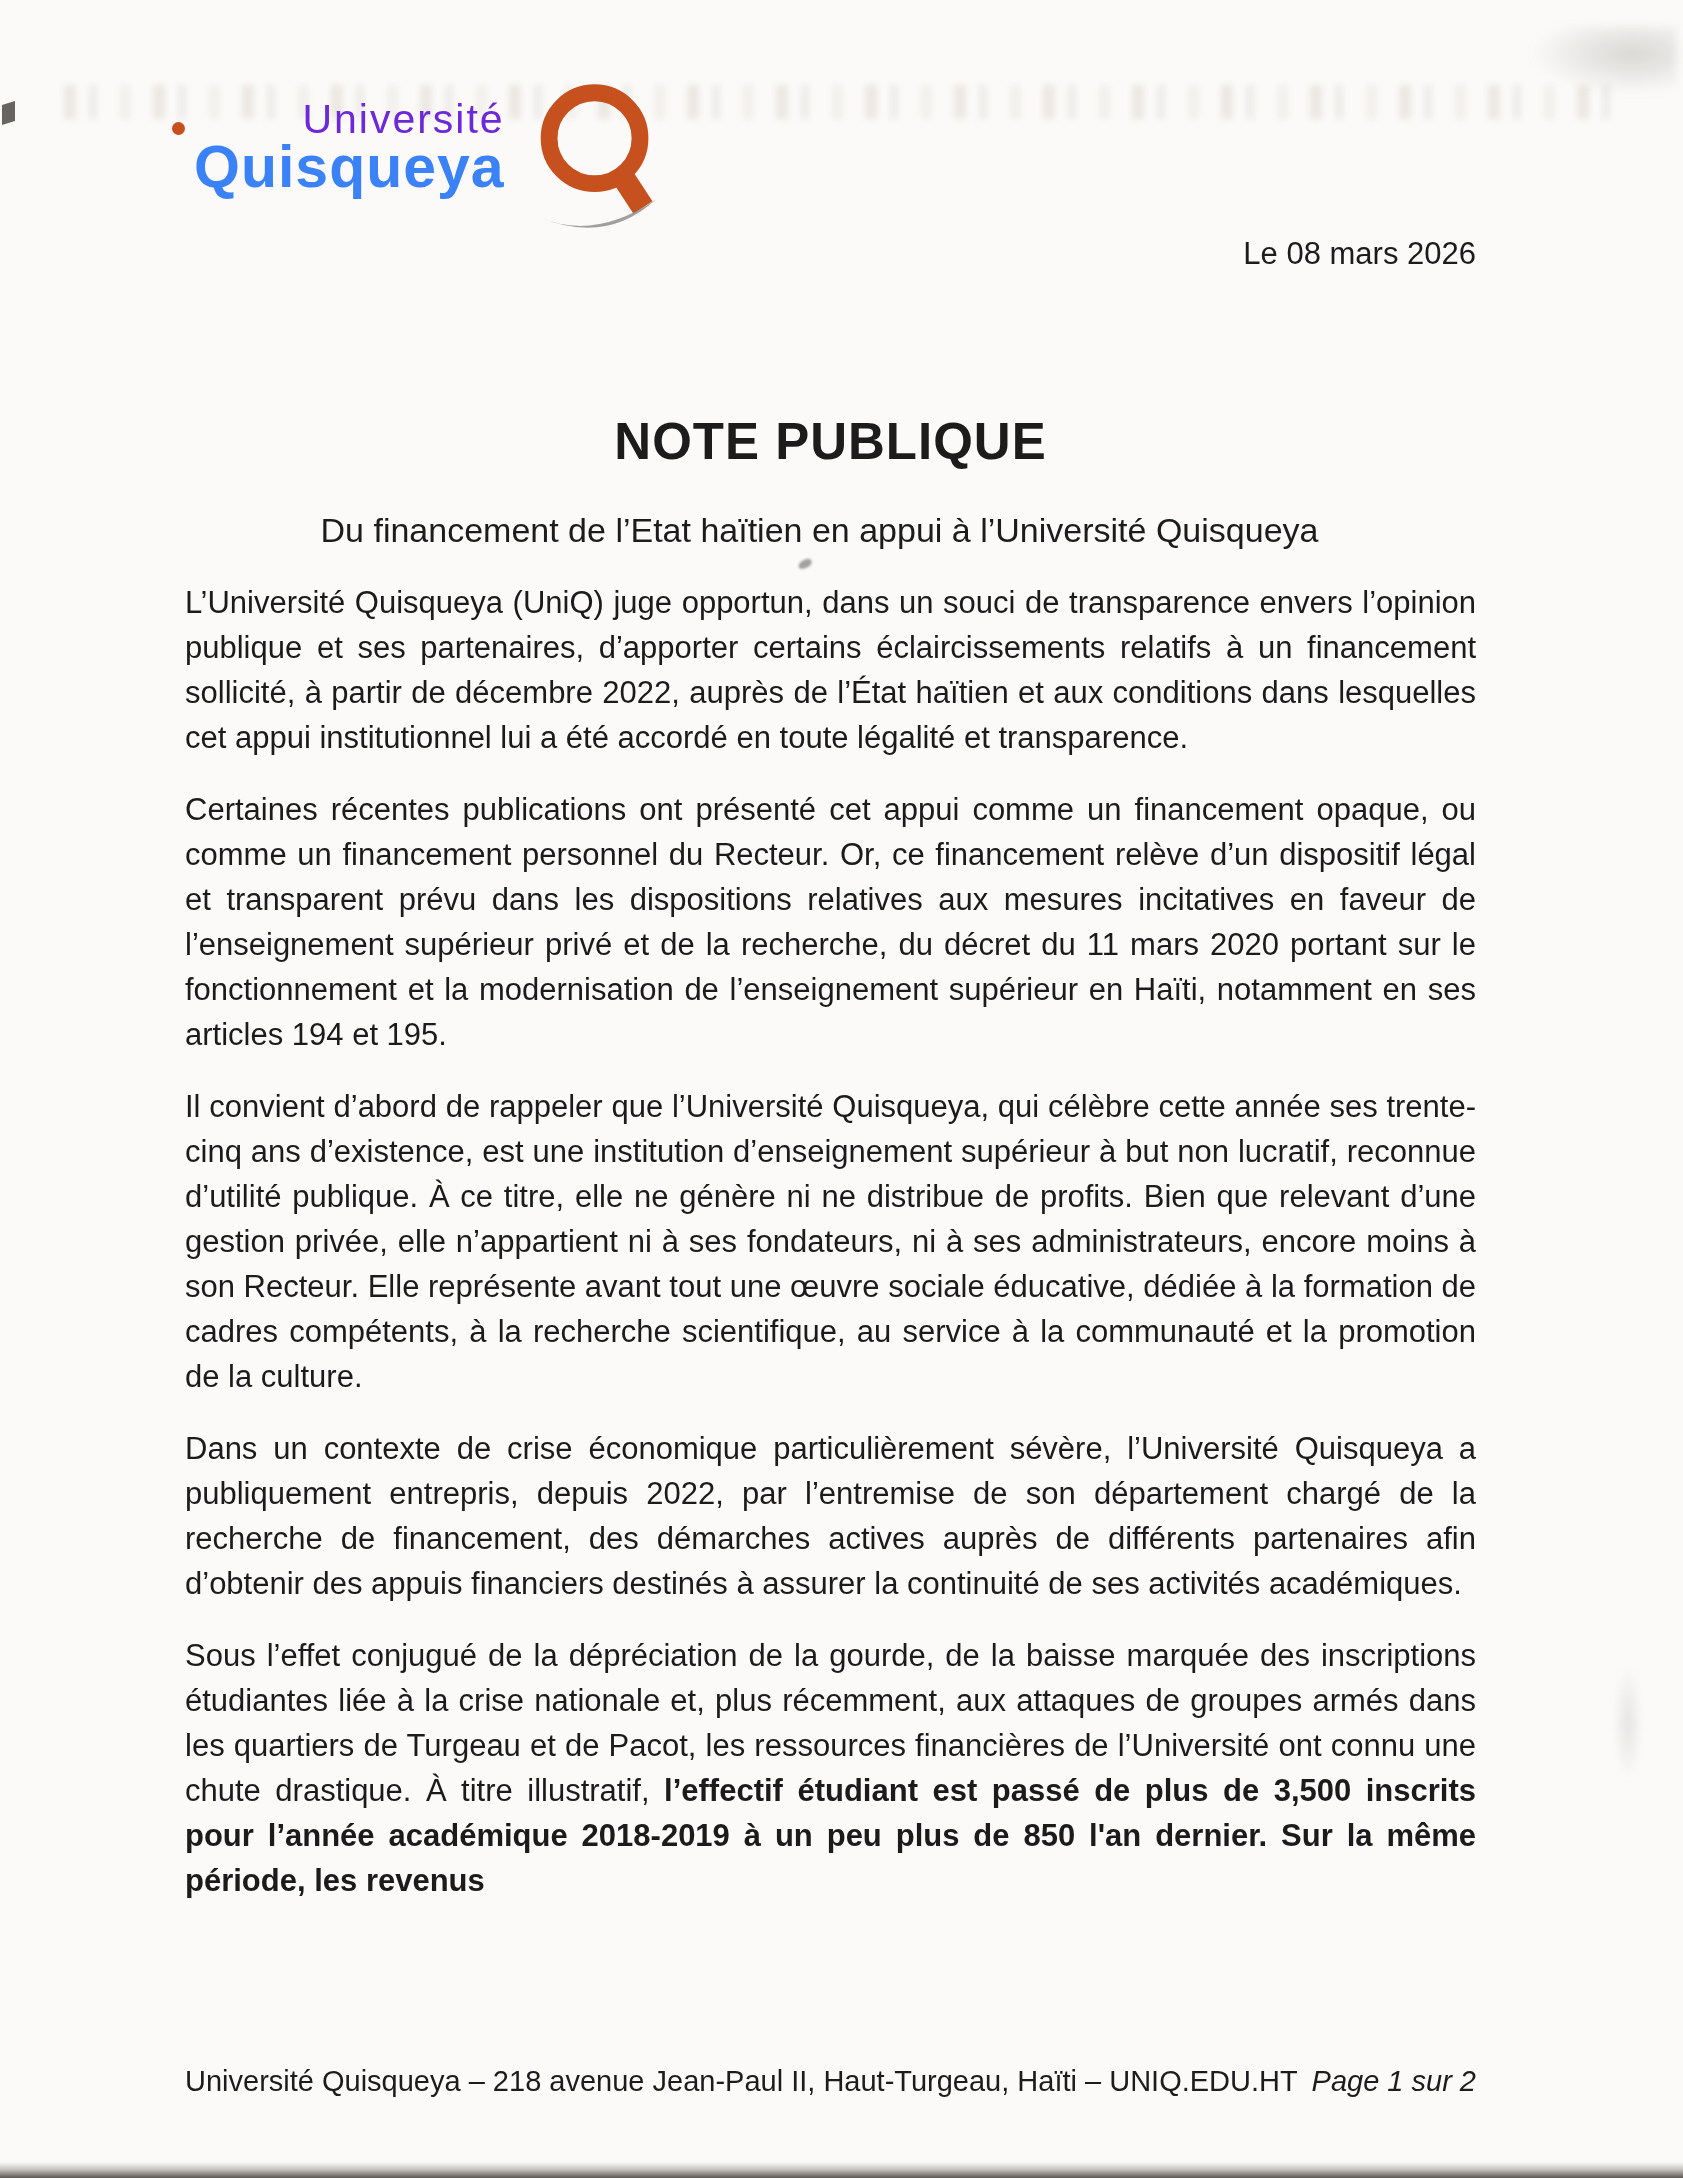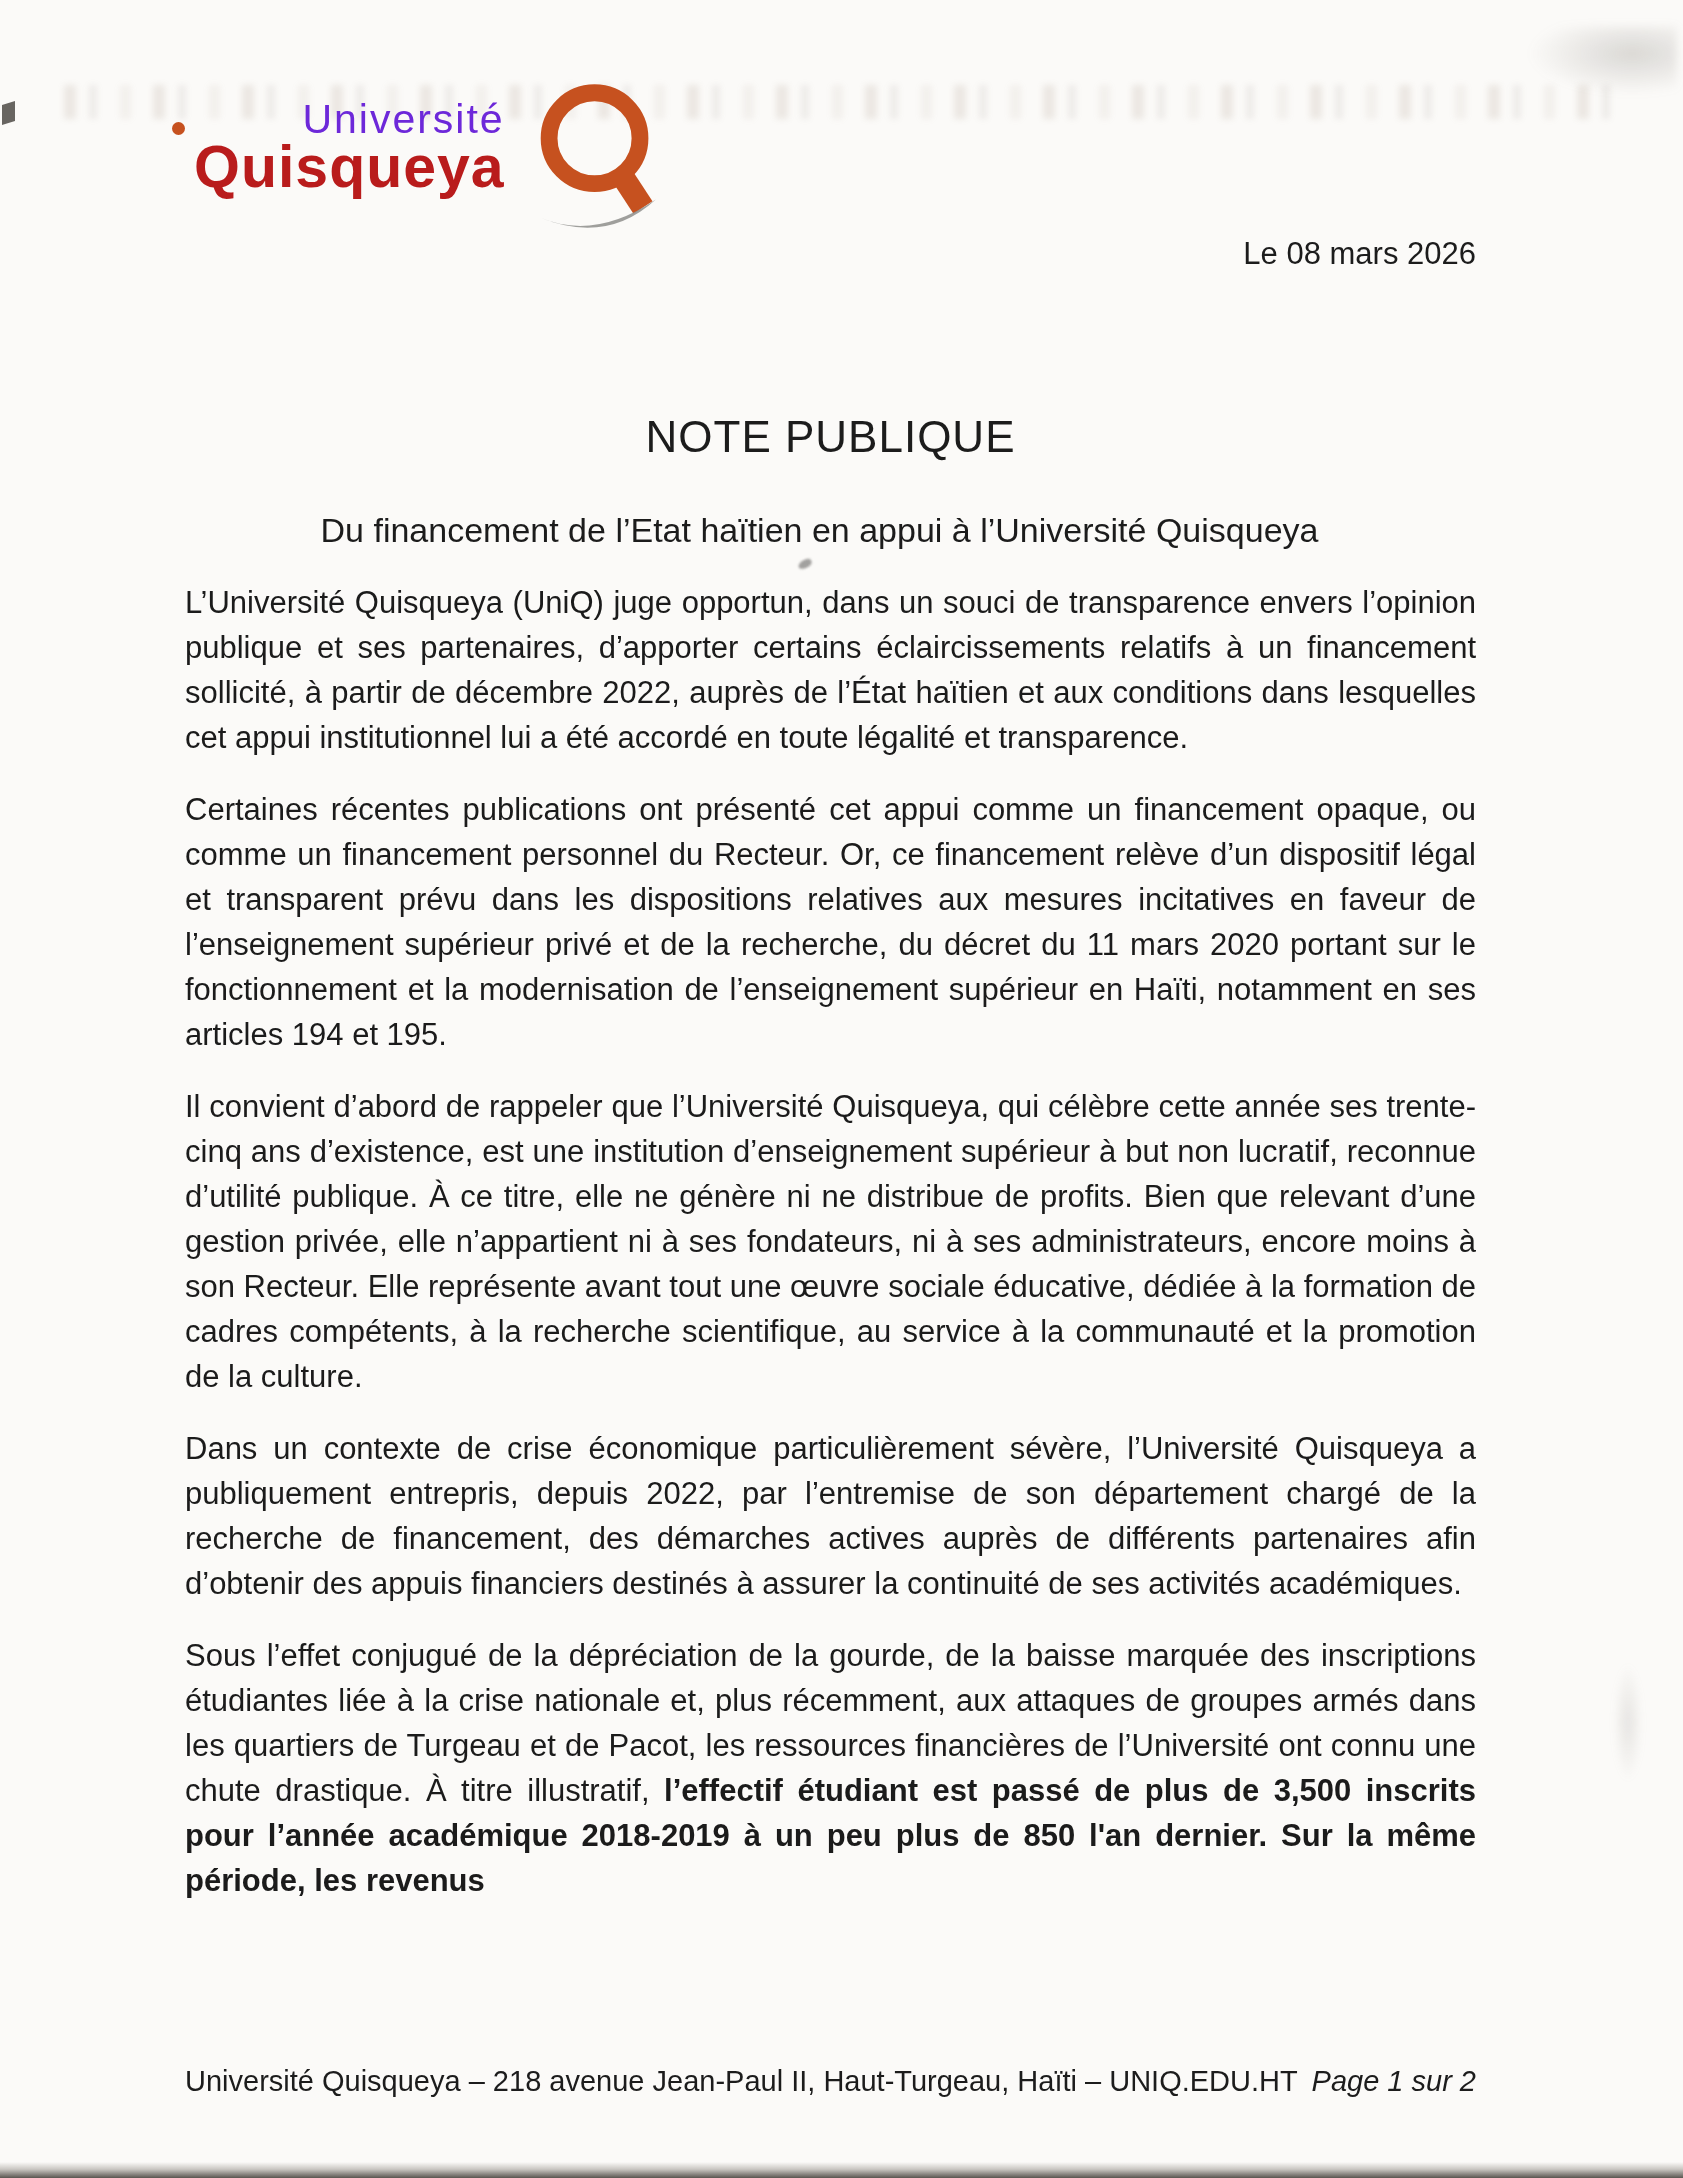--- a/index.html
+++ b/index.html
@@ -102,21 +102,21 @@
   .logo-dot {
     position: absolute;
     left: -22px; bottom: 4px;
     width: 13px; height: 13px;
     border-radius: 50%;
     background: #c6511f;
   }
   .logo-line2 {
     font-size: 59px;
     font-weight: 700;
-    color: #b91c1c;
+    color: #3b82f6;
     letter-spacing: 1px;
     line-height: 57px;
   }
   .logo-mark {
     margin-left: 30px;
     margin-top: 2px;
   }
 
   
   .date-line {
@@ -125,22 +125,22 @@
     top: 236px;
     text-align: right;
     font-size: 31px;
     z-index: 4;
   }
   .doc-title {
     position: absolute;
     left: 185px; width: 1291px;
     top: 412px;
     text-align: center;
-    font-size: 44px;
-    font-weight: 400;
+    font-size: 51px;
+    font-weight: 700;
     letter-spacing: 1px;
     z-index: 4;
   }
   .doc-subtitle {
     position: absolute;
     left: 174px; width: 1291px;
     top: 511px;
     text-align: center;
     font-size: 34px;
     z-index: 4;

